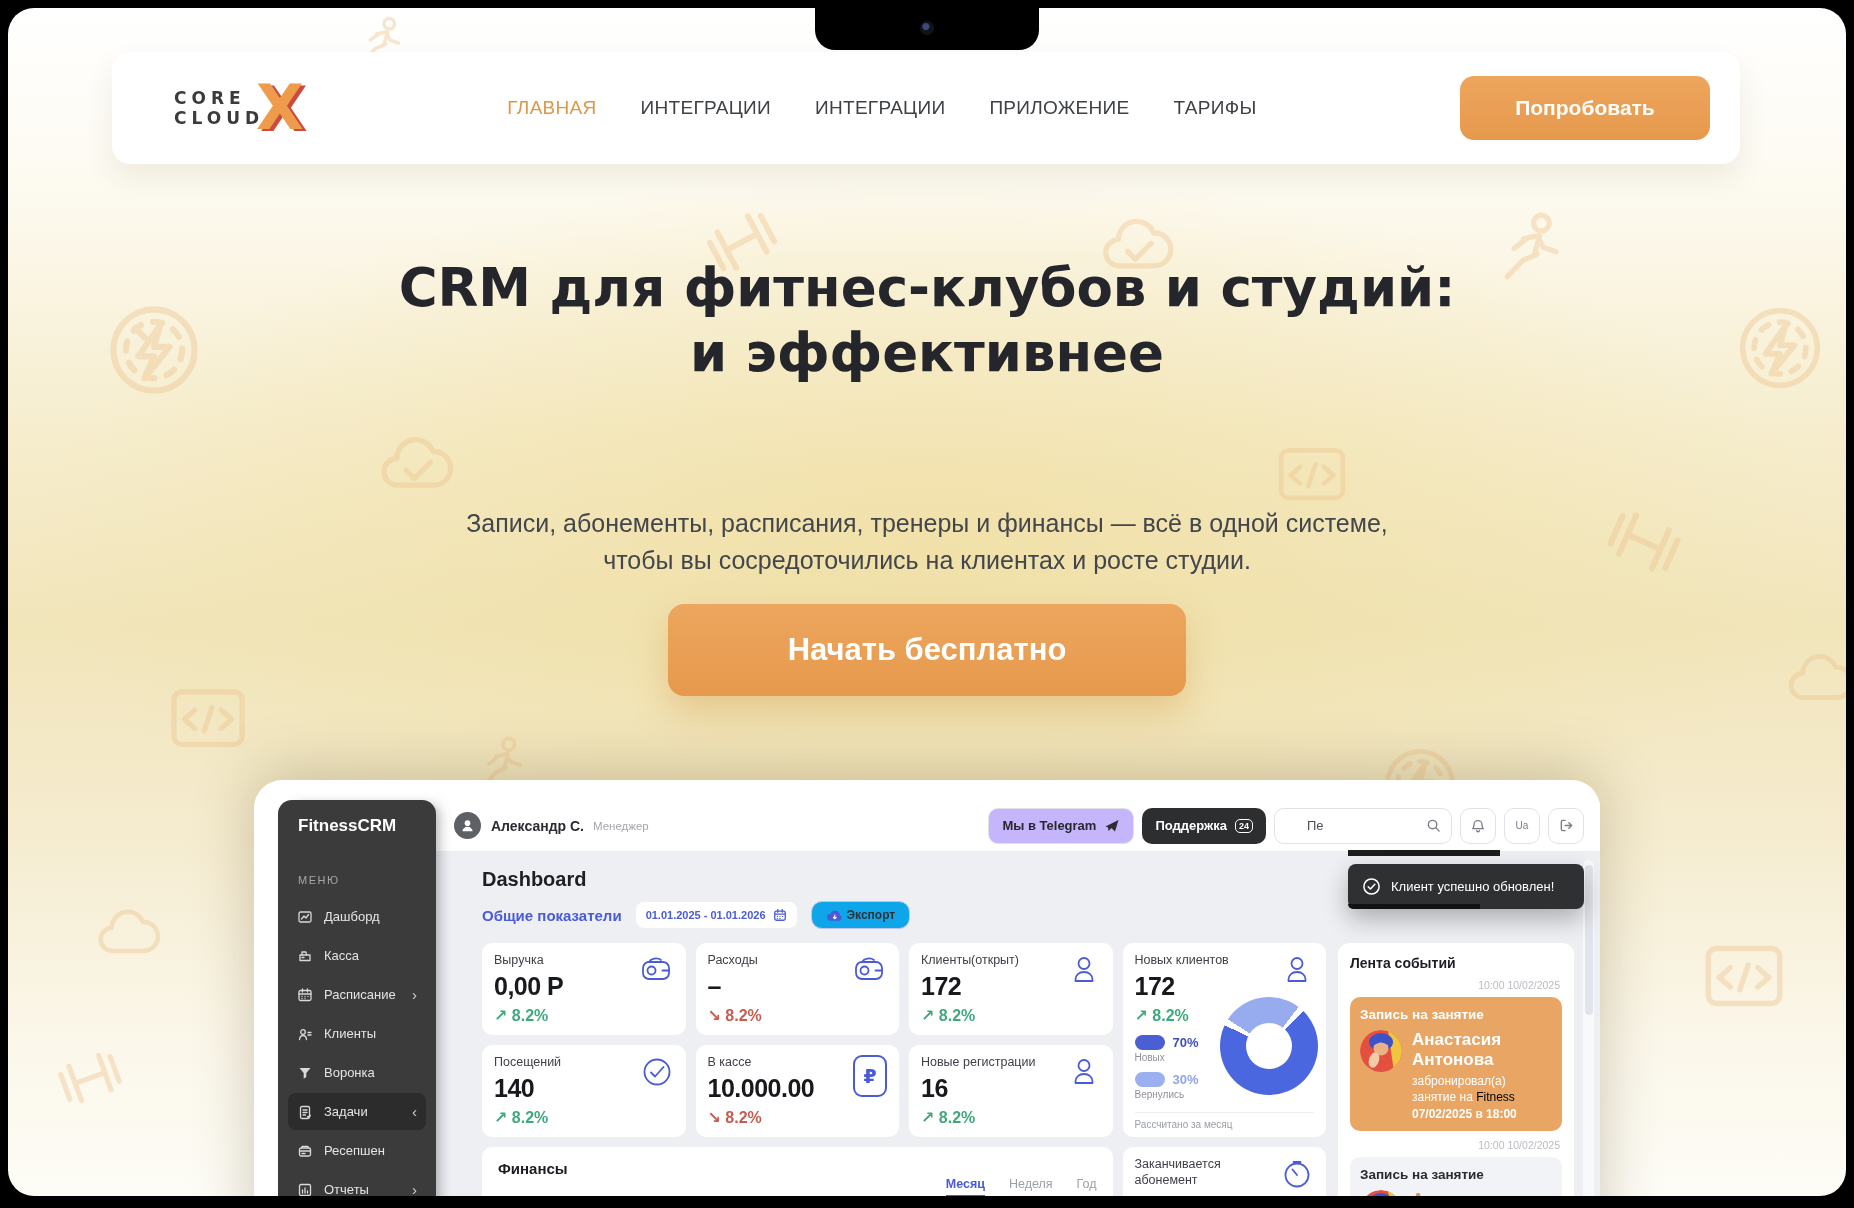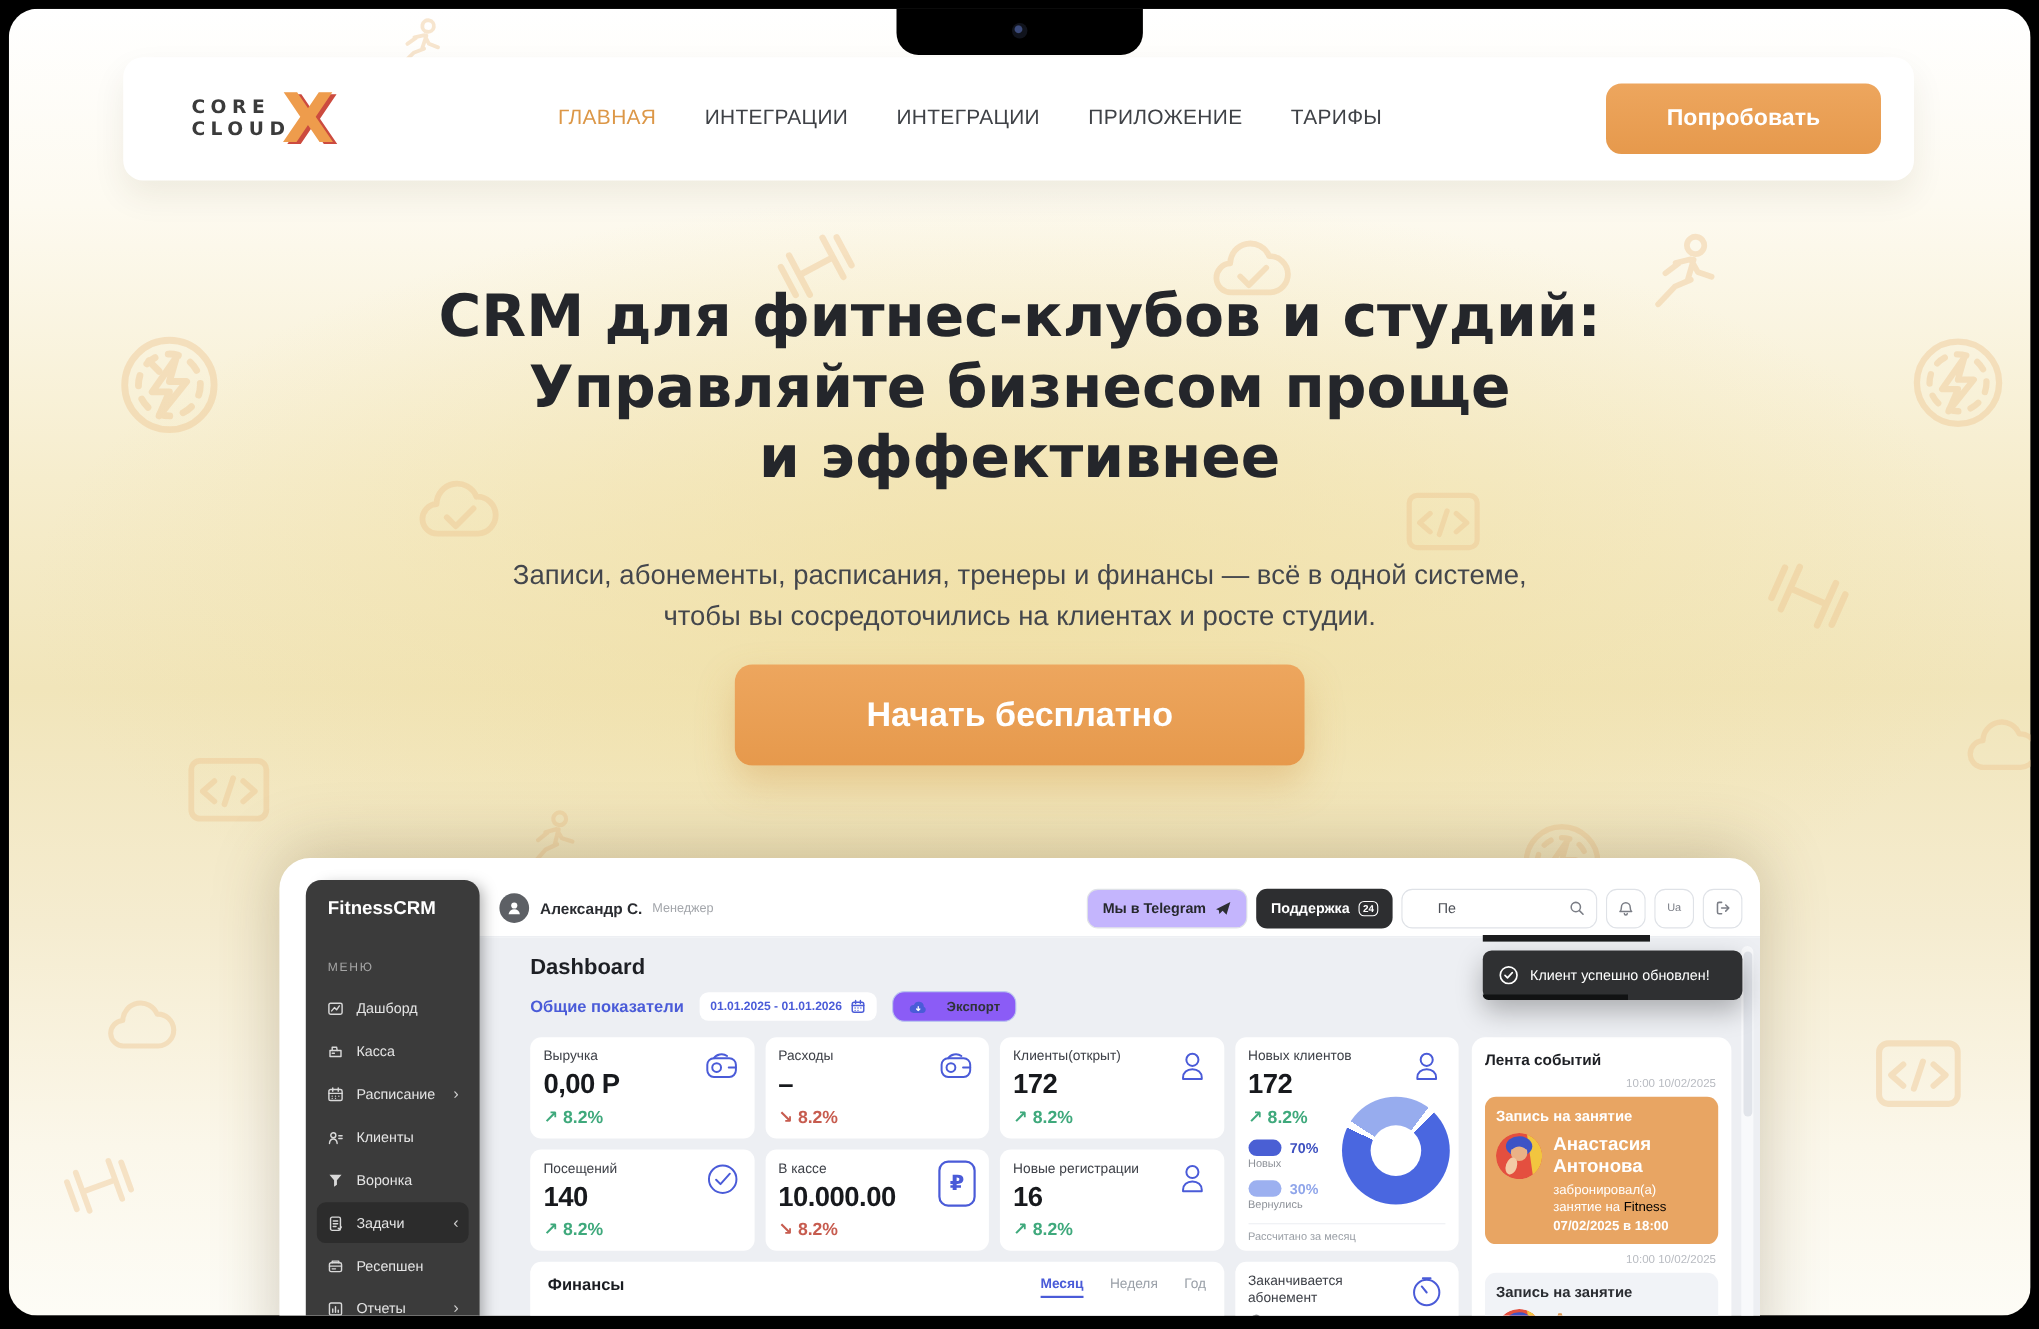--- a/index.html
+++ b/index.html
@@ -66,22 +66,22 @@
     font-family:"Liberation Sans",sans-serif;margin-left:20px;}
   .sq-btn{width:36px;height:36px;border:1px solid #dfe2e7;border-radius:10px;background:#fff;color:#7b7e86;
     display:flex;align-items:center;justify-content:center;font-size:10px;cursor:pointer;box-sizing:border-box;}
   .main{position:absolute;left:182px;right:0;top:72px;bottom:0;background:#edeff3;
     padding:16px 26px 0 46px;box-sizing:border-box;z-index:1;}
   .page-title{font-size:20px;font-weight:700;color:#1d1f24;}
   .controls{display:flex;align-items:center;gap:14px;margin-top:10px;}
   .filters-label{font-size:15px;font-weight:700;color:#4a5bd8;}
   .date-chip{background:#fff;border-radius:8px;padding:6px 10px;font-size:11px;font-weight:700;color:#4a5bd8;
     display:flex;align-items:center;gap:7px;cursor:pointer;}
-  .export-btn{background:#8b5cf6;border:1px solid #bcc6ef;border-radius:11px;padding:6px 14px;font-size:12px;
-    font-weight:600;color:#2f3338;display:flex;align-items:center;gap:18px;cursor:pointer;}
+  .export-btn{background:#0ea5e9;border:1px solid #bcc6ef;border-radius:11px;padding:6px 14px;font-size:12px;
+    font-weight:600;color:#2f3338;display:flex;align-items:center;gap:4px;cursor:pointer;}
   .content{display:flex;margin-top:14px;gap:12px;}
   .stats{flex:1;display:grid;grid-template-columns:repeat(4,1fr);grid-template-rows:92px 92px 150px;gap:10px;}
   .card{background:#fff;border-radius:10px;padding:10px 12px;position:relative;box-sizing:border-box;}
   .s0{grid-area:1/1}.s1{grid-area:1/2}.s2{grid-area:1/3}.tall{grid-area:1/4/3/5}
   .s3{grid-area:2/1}.s4{grid-area:2/2}.s5{grid-area:2/3}.fin{grid-area:3/1/4/4}.s6{grid-area:3/4}
   .card-title{font-size:12.5px;color:#3e4148;font-weight:500;line-height:1.25;max-width:72%;}
   .card-value{font-size:25px;font-weight:700;color:#17191d;margin-top:3px;letter-spacing:-.5px;}
   .trend{font-size:16px;margin-top:5px;font-weight:600;}
   .trend.up{color:#3fa97c}.trend.down{color:#c75c4f}
   .cicon{position:absolute;top:10px;right:12px;color:#4a5bd8;}
@@ -94,21 +94,21 @@
   .lg-pill.dark{background:#4a5fd4}.lg-pill.light{background:#9cb0f0}
   .lg-pct{font-size:13px;font-weight:700;margin-left:8px;}
   .lg-pct.dark{color:#3d50c0}.lg-pct.light{color:#8fa5ea}
   .lg-label{font-size:10px;color:#8d9198;margin:2px 0 9px;}
   .donut{position:absolute;right:8px;top:54px;width:98px;height:98px;border-radius:50%;
     background:conic-gradient(from 45deg,#4a67e0 0deg 250deg,#ffffff 250deg 258deg,#97acee 258deg 352deg,#ffffff 352deg 360deg);}
   .donut::after{content:"";position:absolute;inset:26px;background:#fff;border-radius:50%;}
   .tall-footer{position:absolute;left:12px;right:12px;bottom:7px;border-top:1px solid #edeff3;padding-top:6px;
     font-size:10px;color:#9ba0a7;}
   .fin{padding:13px 16px;}
-  .fin-head{display:flex;align-items:flex-start;}
+  .fin-head{display:flex;align-items:flex-start;flex-direction:column;}
   .fin-title{font-size:15px;font-weight:700;color:#1b1d22;}
   .fin-tabs{margin-left:auto;display:flex;gap:24px;font-size:12.5px;color:#9aa0a8;}
   .ftab{cursor:pointer;padding-bottom:4px;}
   .ftab.active{color:#4a5bd8;font-weight:700;border-bottom:2px solid #4a5bd8;}
   .events{width:236px;background:#fff;border-radius:12px;padding:10px 12px;box-sizing:border-box;height:392px;}
   .ev-title{font-size:14px;font-weight:700;color:#1d1f24;margin-top:2px;}
   .ev-time{font-size:10.5px;color:#b8bbc1;text-align:right;margin:8px 2px 6px;}
   .ev-card{border-radius:10px;padding:10px;}
   .ev-card.orange{background:#e8a563;}
   .ev-card.light{background:#f1f3f7;}
@@ -215,21 +215,20 @@
       <span class="nav-link">ИНТЕГРАЦИИ</span>
       <span class="nav-link">ИНТЕГРАЦИИ</span>
       <span class="nav-link">ПРИЛОЖЕНИЕ</span>
       <span class="nav-link">ТАРИФЫ</span>
     </nav>
     <div class="btn btn-try">Попробовать</div>
   </div>
 
   <div class="hero-title">
     <div>CRM для фитнес-клубов и студий:</div>
-    <div>Управляйте бизнесом проще</div>
     <div>и эффективнее</div>
   </div>
   <div class="hero-sub">
     <div>Записи, абонементы, расписания, тренеры и финансы — всё в одной системе,</div>
     <div>чтобы вы сосредоточились на клиентах и росте студии.</div>
   </div>
   <div class="btn btn-start">Начать бесплатно</div>
 
   <div class="dash">
 

